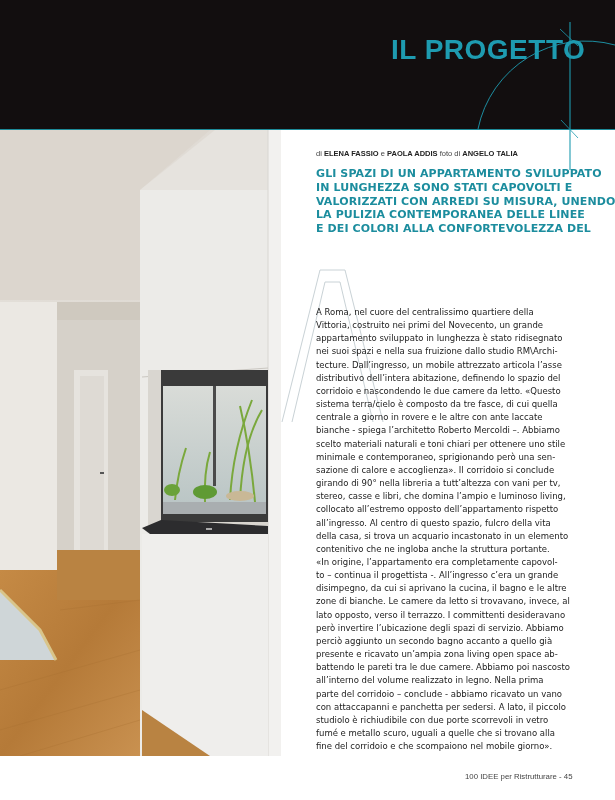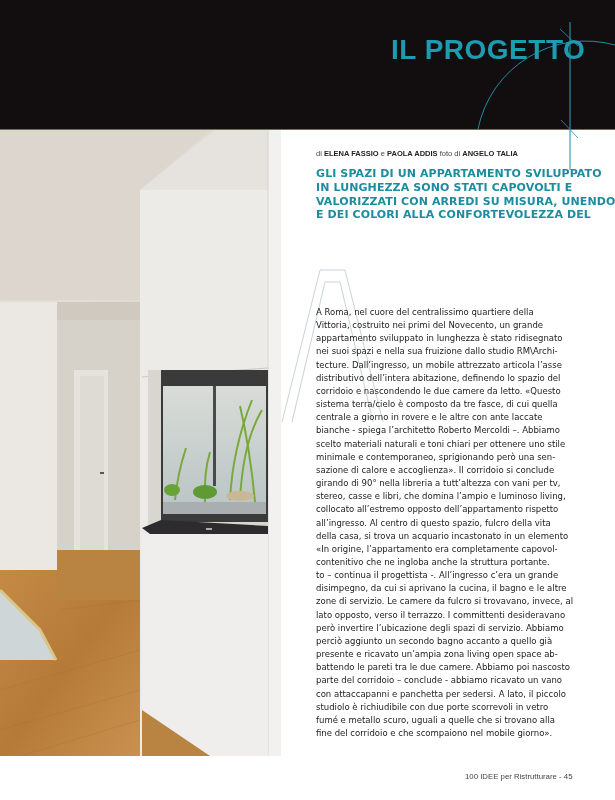--- a/index.html
+++ b/index.html
@@ -116,20 +116,21 @@
   <span class="sm">e</span>
   <b>PAOLA ADDIS</b>
   <span class="sm">foto di</span>
   <b>ANGELO TALIA</b>
 </div>
 
 <div class="lead">
   <div>GLI SPAZI DI UN APPARTAMENTO SVILUPPATO</div>
   <div>IN LUNGHEZZA SONO STATI CAPOVOLTI E</div>
   <div>VALORIZZATI CON ARREDI SU MISURA, UNENDO</div>
+  <div>LA PULIZIA CONTEMPORANEA DELLE LINEE</div>
   <div>E DEI COLORI ALLA CONFORTEVOLEZZA DEL</div>
 </div>
 
 <div class="body">
   <div>A Roma, nel cuore del centralissimo quartiere della</div>
   <div>Vittoria, costruito nei primi del Novecento, un grande</div>
   <div>appartamento sviluppato in lunghezza è stato ridisegnato</div>
   <div>nei suoi spazi e nella sua fruizione dallo studio RM\Archi-</div>
   <div>tecture. Dall’ingresso, un mobile attrezzato articola l’asse</div>
   <div>distributivo dell’intera abitazione, definendo lo spazio del</div>
@@ -138,30 +139,31 @@
   <div>centrale a giorno in rovere e le altre con ante laccate</div>
   <div>bianche - spiega l’architetto Roberto Mercoldi –. Abbiamo</div>
   <div>scelto materiali naturali e toni chiari per ottenere uno stile</div>
   <div>minimale e contemporaneo, sprigionando però una sen-</div>
   <div>sazione di calore e accoglienza». Il corridoio si conclude</div>
   <div>girando di 90° nella libreria a tutt’altezza con vani per tv,</div>
   <div>stereo, casse e libri, che domina l’ampio e luminoso living,</div>
   <div>collocato all’estremo opposto dell’appartamento rispetto</div>
   <div>all’ingresso. Al centro di questo spazio, fulcro della vita</div>
   <div>della casa, si trova un acquario incastonato in un elemento</div>
+  <div>contenitivo che ne ingloba anche la struttura portante.</div>
   <div>«In origine, l’appartamento era completamente capovol-</div>
-  <div>contenitivo che ne ingloba anche la struttura portante.</div>
   <div>to – continua il progettista -. All’ingresso c’era un grande</div>
   <div>disimpegno, da cui si aprivano la cucina, il bagno e le altre</div>
-  <div>zone di servizio. Le camere da fulcro si trovavano, invece, al</div>
+  <div>zone di bianche. Le camere da letto si trovavano, invece, al</div>
   <div>lato opposto, verso il terrazzo. I committenti desideravano</div>
   <div>però invertire l’ubicazione degli spazi di servizio. Abbiamo</div>
   <div>perciò aggiunto un secondo bagno accanto a quello già</div>
   <div>presente e ricavato un’ampia zona living open space ab-</div>
   <div>battendo le pareti tra le due camere. Abbiamo poi nascosto</div>
+  <div>all’interno del volume realizzato in legno. Nella prima</div>
   <div>parte del corridoio – conclude - abbiamo ricavato un vano</div>
   <div>con attaccapanni e panchetta per sedersi. A lato, il piccolo</div>
   <div>studiolo è richiudibile con due porte scorrevoli in vetro</div>
   <div>fumé e metallo scuro, uguali a quelle che si trovano alla</div>
   <div>fine del corridoio e che scompaiono nel mobile giorno».</div>
 </div>
 
 <div class="footer">100 IDEE per Ristrutturare - 45</div>
 
 </body></html>

